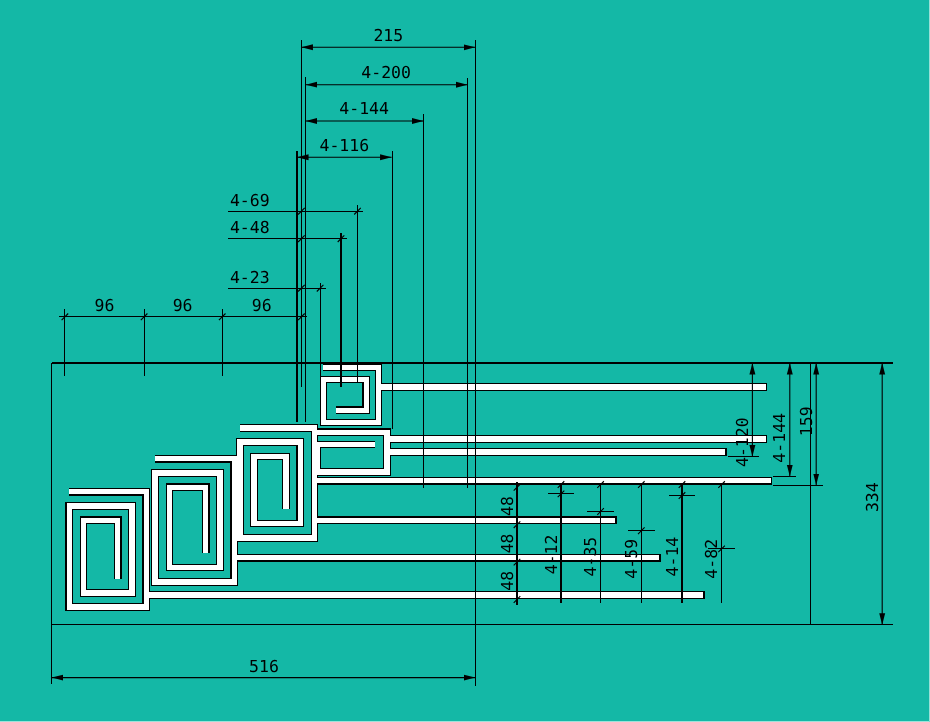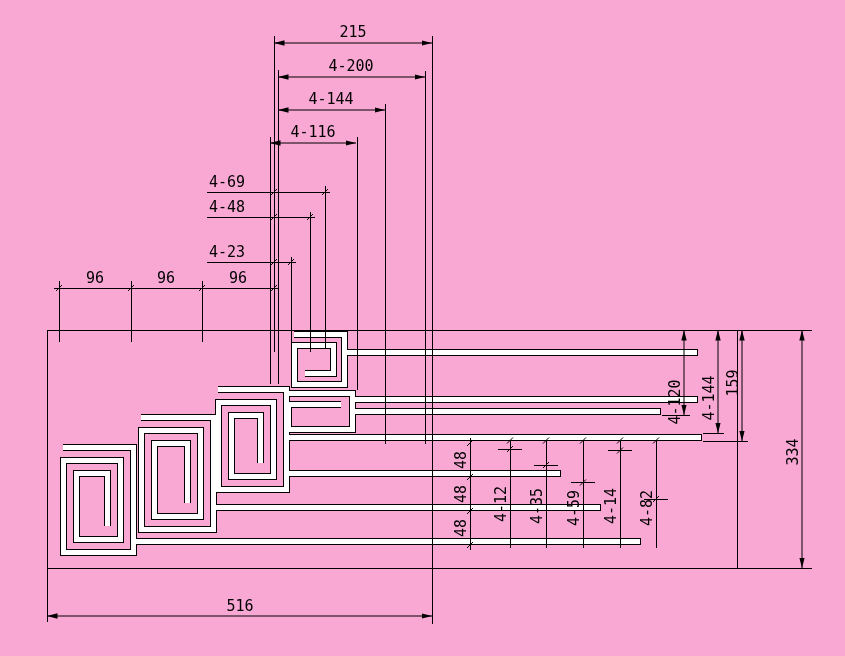--- a/index.html
+++ b/index.html
@@ -1,16 +1,16 @@
 <!DOCTYPE html>
 <html><head>
 <meta charset="utf-8">
 <style>
   html,body{margin:0;padding:0;background:#ffffff;}
-  .canvas{position:relative;width:845px;height:656px;background:#f9a8d4;overflow:hidden;}
+  .canvas{position:relative;width:845px;height:656px;background:#14b8a6;overflow:hidden;}
   svg{position:absolute;left:0;top:0;}
   .tb{fill:none;stroke:#000;stroke-width:7;shape-rendering:crispEdges;}
   .tw{fill:none;stroke:#fff;stroke-width:5;shape-rendering:crispEdges;}
   .thin{fill:none;stroke:#000;stroke-width:1;shape-rendering:crispEdges;}
   .dim{fill:none;stroke:#000;stroke-width:1;}
   .tick{fill:none;stroke:#000;stroke-width:1;}
   .t{font:15px "DejaVu Sans Mono", monospace;fill:#000;letter-spacing:0px;}
 </style>
 </head>
 <body>

